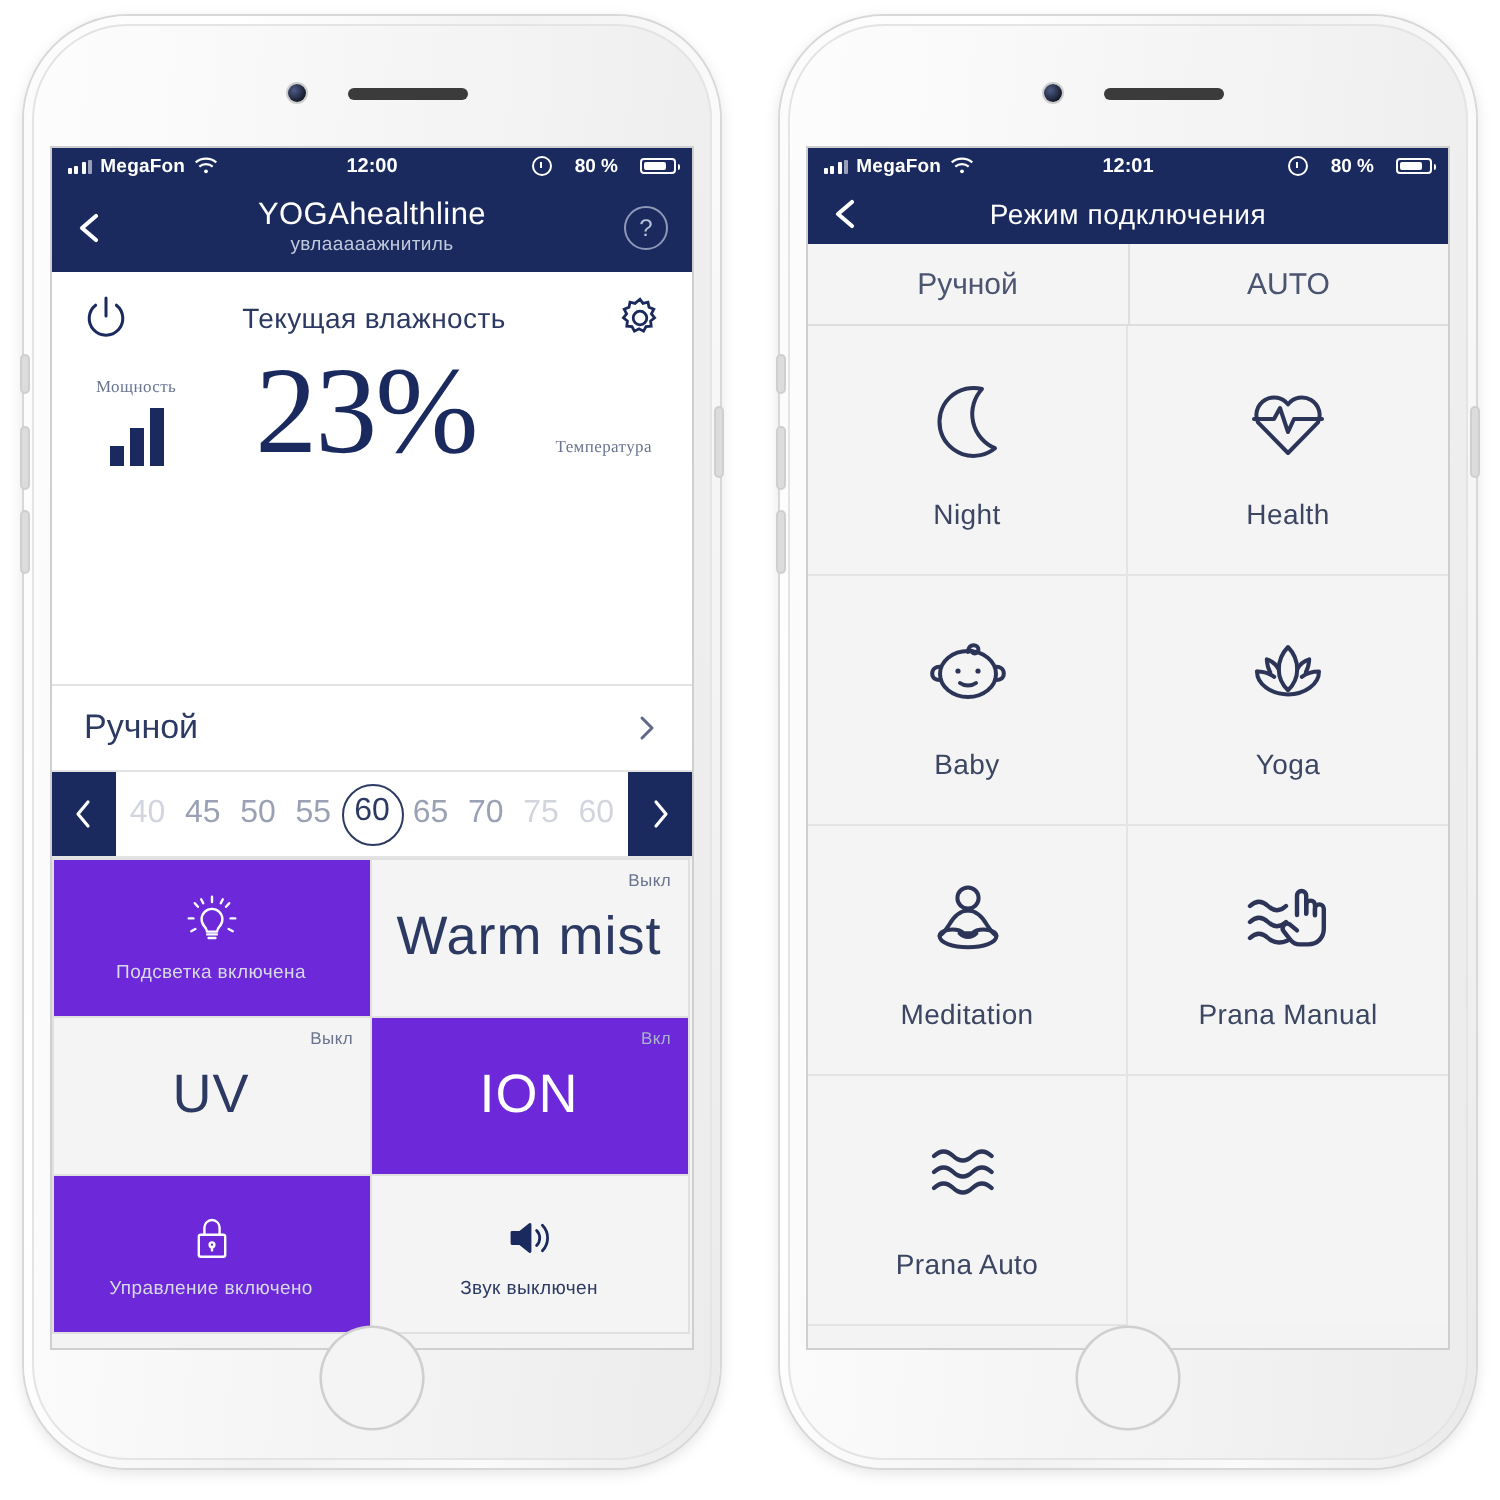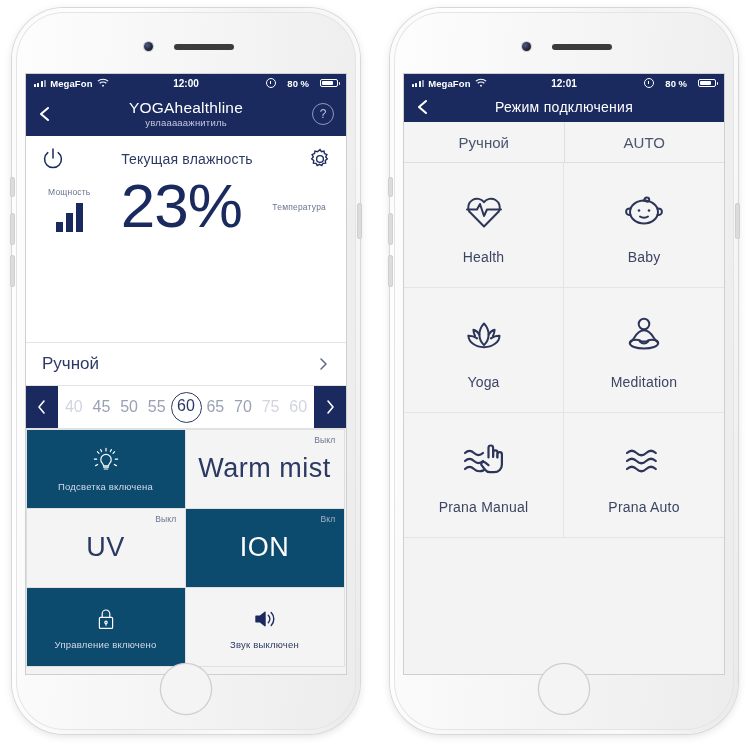--- a/index.html
+++ b/index.html
@@ -114,22 +114,23 @@
   .panel-main{background:#ffffff;height:206px;position:relative;}
   .panel-top{
     display:flex;align-items:center;justify-content:space-between;
     padding:10px 14px 0 14px;
   }
   .power-icon{width:26px;height:26px;cursor:pointer;}
   .gear-icon{width:24px;height:24px;cursor:pointer;}
   .panel-title{font-size:14px;color:#2c3a63;letter-spacing:.2px;}
 
   .readout{
-    display:flex;align-items:center;justify-content:space-between;
+    display:flex;align-items:flex-end;justify-content:space-between;
     padding:14px 20px 0 22px;
+    font-family:Liberation Serif, serif;
   }
   .ro-col{text-align:center;}
   .ro-label{font-size:8.5px;color:#6a7490;letter-spacing:.2px;margin-bottom:5px;}
   .bars{display:flex;align-items:flex-end;gap:3px;height:30px;justify-content:center;}
   .bars i{width:7px;background:#1b2a5e;display:block;}
   .bars i:nth-child(1){height:10px;}
   .bars i:nth-child(2){height:19px;}
   .bars i:nth-child(3){height:29px;}
   .ro-big{
     font-size:62px;color:#1b2a5e;line-height:.85;font-weight:300;
@@ -172,21 +173,21 @@
     width:29px;height:29px;line-height:26px;flex:0 0 29px;
   }
 
   
   .tiles{display:flex;flex-wrap:wrap;}
   .tile{
     width:50%;height:80px;box-sizing:border-box;position:relative;
     display:flex;flex-direction:column;align-items:center;justify-content:center;
     cursor:pointer;border:1px solid #e0e0e0;margin:-0.5px;
   }
-  .tile.on{background:#0c4a6e;color:#ffffff;}
+  .tile.on{background:#6d28d9;color:#ffffff;}
   .tile.off{background:#f4f4f4;color:#2c3a63;}
   .tile-state{
     position:absolute;top:5px;right:8px;font-size:8.5px;
     color:#6a7490;letter-spacing:.2px;
   }
   .tile.on .tile-state{color:#aab2cc;}
   .tile-label{font-size:9.5px;margin-top:5px;letter-spacing:.2px;}
   .tile.on .tile-label{color:#d6dae8;}
   .tile-big{font-size:27px;font-weight:300;letter-spacing:.5px;}
   .tile-icon{width:30px;height:30px;}
@@ -451,20 +452,28 @@
         <span class="nav-title2">Режим подключения</span>
       </div>
 
       <div class="tabs">
         <div class="tab">Ручной</div>
         <div class="tab">AUTO</div>
       </div>
 
       <div class="grid">
 
+        <div class="cell">
+          <span class="cell-icon">
+            <svg width="52" height="52" viewBox="0 0 52 52" fill="none" stroke="#2c3558" stroke-width="2" stroke-linecap="round" stroke-linejoin="round">
+              <path d="M33 9.5a17 17 0 1 0 6.5 29.6A18.5 18.5 0 0 1 33 9.5z"></path>
+            </svg>
+          </span>
+          <span class="cell-label">Night</span>
+        </div>
 
         <div class="cell">
           <span class="cell-icon">
             <svg width="52" height="52" viewBox="0 0 52 52" fill="none" stroke="#2c3558" stroke-width="2" stroke-linecap="round" stroke-linejoin="round">
               <path d="M26 41.5 11 26.2a8.8 8.8 0 0 1 15-9 8.8 8.8 0 0 1 15 9z"></path>
               <polyline points="9,24.5 19,24.5 22,19 26,31 29,24.5 43,24.5"></polyline>
             </svg>
           </span>
           <span class="cell-label">Health</span>
         </div>

